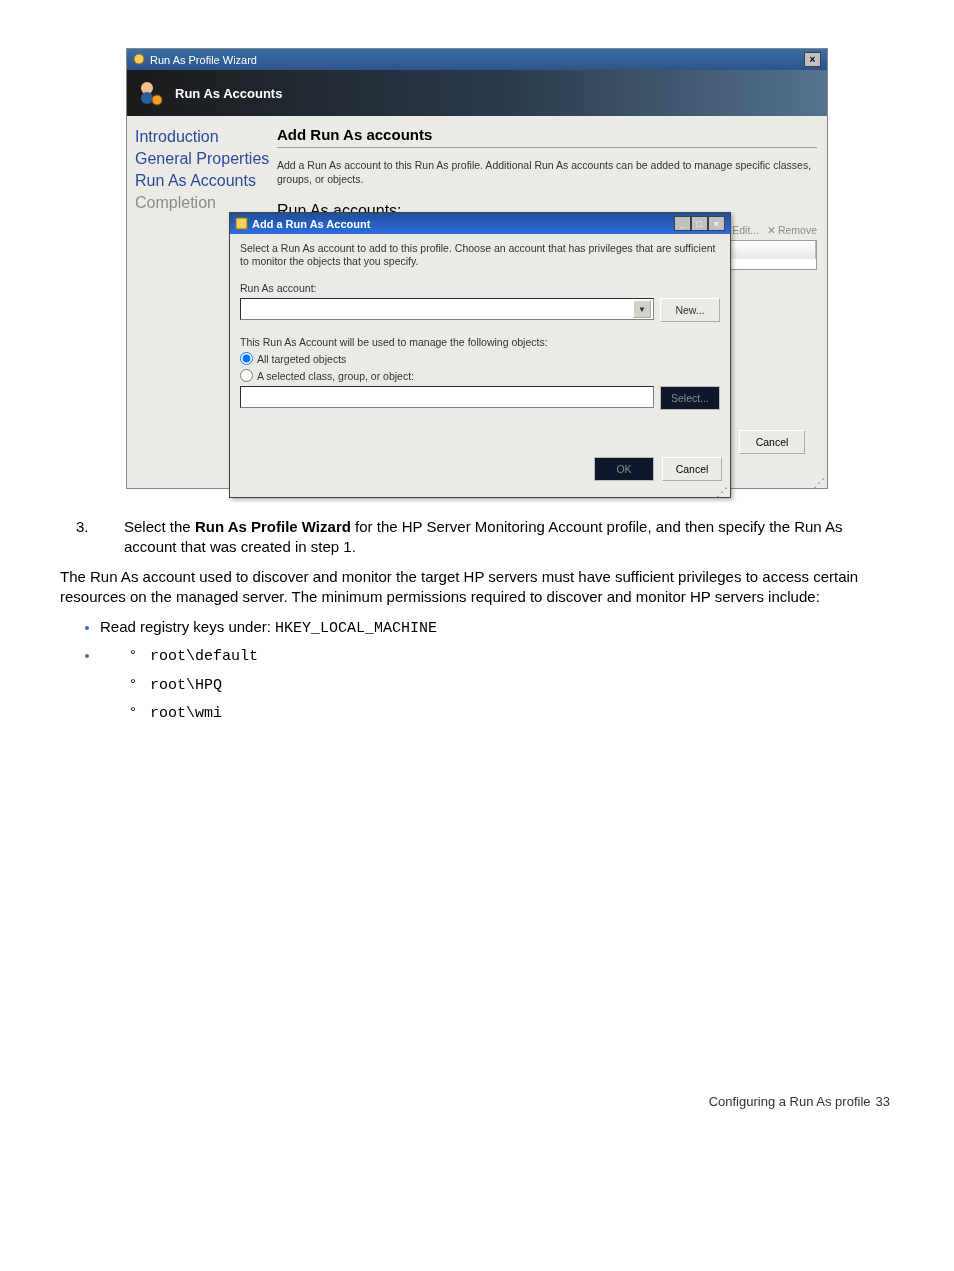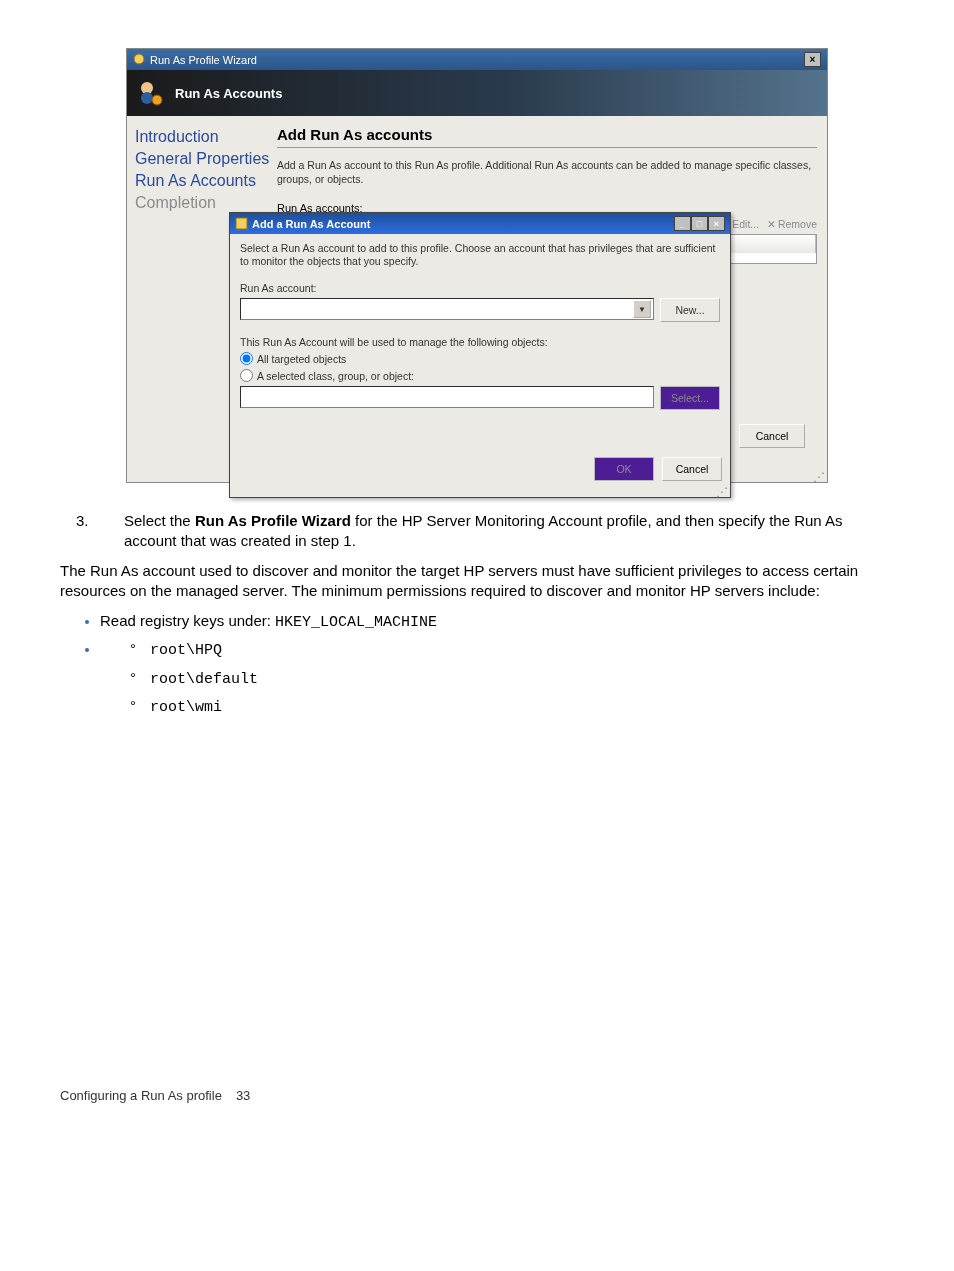--- a/index.html
+++ b/index.html
@@ -13,41 +13,41 @@
 .banner .bicon { width:34px; height:34px; margin-right:8px; display:flex; align-items:center; justify-content:center; }
 .banner .btxt { font-size:13px; font-weight:bold; }
 .wiz { display:flex; padding:4px 0 10px 0; }
 .nav { width:140px; padding:6px 0 0 8px; font-size:16px; line-height:22px; }
 .nav .link { color:#2a4aa0; cursor:pointer; }
 .nav .disabled { color:#8b8b8b; }
 .main { flex:1; padding:6px 10px 6px 2px; position:relative; }
 .main .section-title { font-weight:bold; font-size:15px; margin-bottom:4px; }
 .main hr { border:none; border-top:1px solid #9a9a9a; margin:0 0 10px 0; }
 .main .intro { font-size:10.5px; color:#333; margin-bottom:16px; line-height:14px; }
-.main .lbl { font-size:11px; margin-bottom:4px; }
+.main .lbl { font-size:16px; margin-bottom:4px; }
 .toolbar { display:flex; justify-content:flex-end; gap:8px; font-size:10.5px; margin-bottom:4px; }
 .toolbar .tbtn { display:flex; align-items:center; gap:2px; }
 .toolbar .green { color:#2a8a2a; font-weight:bold; }
 .toolbar .grey { color:#8b8b8b; }
 .datagrid { border:1px solid #9a9a9a; background:#fff; height:28px; }
 .datagrid .hdr { display:flex; font-size:10.5px; color:#333; }
 .datagrid .hcell { border-right:1px solid #bbb; padding:3px 6px; background:linear-gradient(#fefefe,#e9e8e3); }
 .modal { position:absolute; left:-46px; top:92px; width:500px; background:#eceae5; border:1px solid #444; box-shadow:2px 2px 4px rgba(0,0,0,.3); }
 .modal .mtitle { background:linear-gradient(#1f4f9a,#2c6de0); color:#fff; font-size:11px; padding:3px 5px; display:flex; align-items:center; }
 .modal .mtitle .mico { width:13px; height:13px; margin-right:4px; }
 .modal .mtitle .mtxt { flex:1; font-weight:bold; }
 .modal .winbtns { display:flex; gap:0; }
 .modal .winbtn { width:15px; height:13px; background:#c0c0c0; border:1px solid #404040; display:flex; align-items:center; justify-content:center; font-size:9px; font-weight:bold; }
 .modal .mbody { padding:8px 10px 6px; font-size:10.5px; color:#333; }
 .modal .desc { line-height:13px; margin-bottom:14px; }
 .modal .field-row { display:flex; gap:6px; margin-bottom:14px; }
 .modal .combo { flex:1; height:20px; background:#fff; border:1px inset #808080; display:flex; align-items:center; justify-content:flex-end; padding-right:2px; }
 .modal .combo .arrow { width:16px; height:16px; background:#d4d0c8; border:1px outset #fff; display:flex; align-items:center; justify-content:center; font-size:8px; }
 .modal .btn { min-width:58px; height:22px; background:#eceae5; border:1px outset #fff; font-size:10.5px; display:flex; align-items:center; justify-content:center; cursor:pointer; }
-.modal .btn.disabled { color:#8b8b8b; border:1px solid #bbb; background:#4c1d95; }
+.modal .btn.disabled { color:#8b8b8b; border:1px solid #bbb; background:#0f172a; }
 .modal .row { margin-bottom:4px; }
 .modal .radio { display:flex; align-items:center; gap:4px; margin-bottom:4px; }
 .modal .radio input { margin:0; }
 .modal .selectrow { display:flex; gap:6px; margin:2px 0 8px 0; }
 .modal .selectrow .txt { flex:1; height:20px; background:#fff; border:1px inset #808080; }
 .modal .linktxt { color:#2a4aa0; margin:6px 0 10px; }
 .modal .mbuttons { display:flex; justify-content:flex-end; gap:8px; padding:0 8px 6px;margin-top:33px; }
 .resize { text-align:right; padding-right:2px; color:#888; font-size:12px; line-height:10px; }
 .lower { margin-top:110px; padding:4px 10px; }
 .shortgrid { border:1px solid #9a9a9a; background:#fff; width:96px; height:22px; margin-bottom:22px; }
@@ -60,21 +60,21 @@
 .doc ol li { text-indent:-24px; padding-left:24px; margin-bottom:4px; }
 .doc ol li .num { display:inline-block; width:24px; }
 .doc p { margin:0 0 10px 0; }
 .doc ul { margin:0 0 10px 0; padding-left:40px; }
 .doc ul li { margin-bottom:6px; }
 .doc ul li::marker { color:#3a6ea5; font-size:14px; }
 .doc ul ul { list-style:none; padding-left:30px; margin-top:6px; }
 .doc ul ul li::before { content:"\00b0"; display:inline-block; width:20px; }
 .doc ul ul li::marker { content:""; }
 .doc code, .mono { font-family:"Courier New",monospace; }
-.footer { display:flex; justify-content:flex-start; align-items:baseline; gap:14px; font-size:13px; margin-top:370px; padding-right:4px; color:#333; }
+.footer { display:flex; justify-content:flex-end; align-items:baseline; gap:5px; font-size:13px; margin-top:370px; padding-right:4px; color:#333; }
 .footer .pn { font-size:13px; }
 </style>
 </head>
 <body>
 
 <div class="page">
 
   <div class="screenshot">
 
     <div class="titlebar">
@@ -201,22 +201,22 @@
     <ol>
       <li>
         <span class="num">3.</span><span>Select the </span><b>Run As Profile Wizard</b><span> for the HP Server Monitoring Account profile, and then specify the Run As account that was created in step 1.</span>
       </li>
     </ol>
     <p>The Run As account used to discover and monitor the target HP servers must have sufficient privileges to access certain resources on the managed server. The minimum permissions required to discover and monitor HP servers include:</p>
     <ul>
       <li><span>Read registry keys under: </span><span class="mono">HKEY_LOCAL_MACHINE</span></li>
       <li>
         <ul>
+          <li><span class="mono">root\default</span></li>
           <li><span class="mono">root\HPQ</span></li>
-          <li><span class="mono">root\default</span></li>
           <li><span class="mono">root\wmi</span></li>
         </ul>
       </li>
     </ul>
   </div>
 
   <div class="footer">
     <span>Configuring a Run As profile</span>
     <span class="pn">33</span>
   </div>

